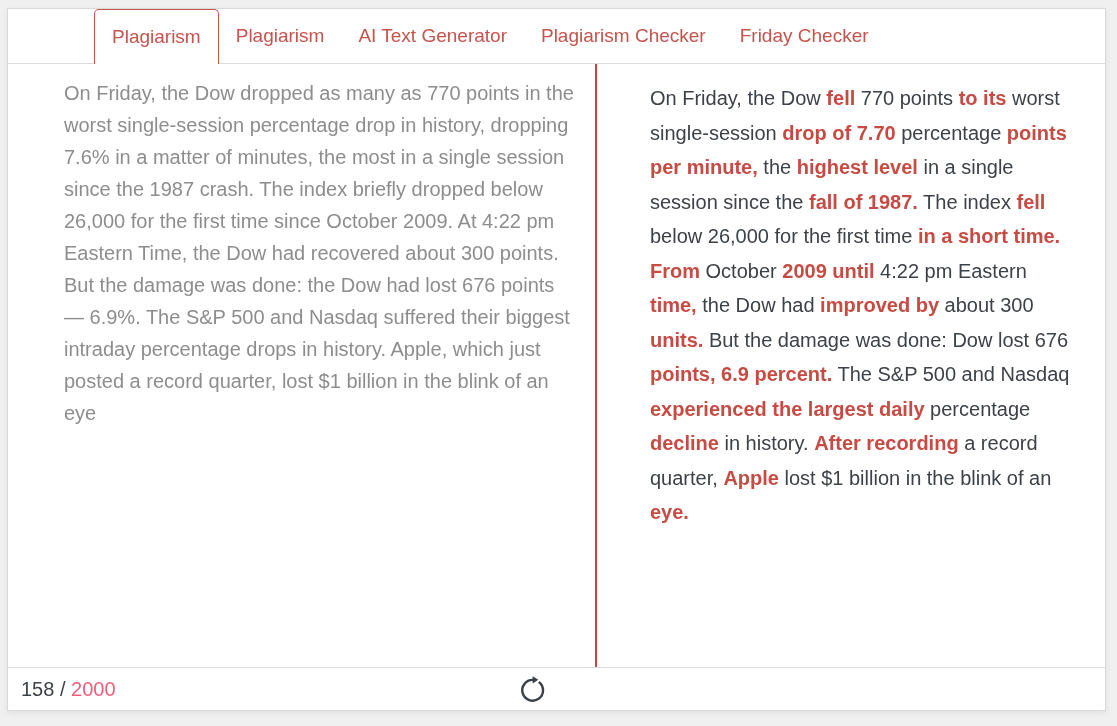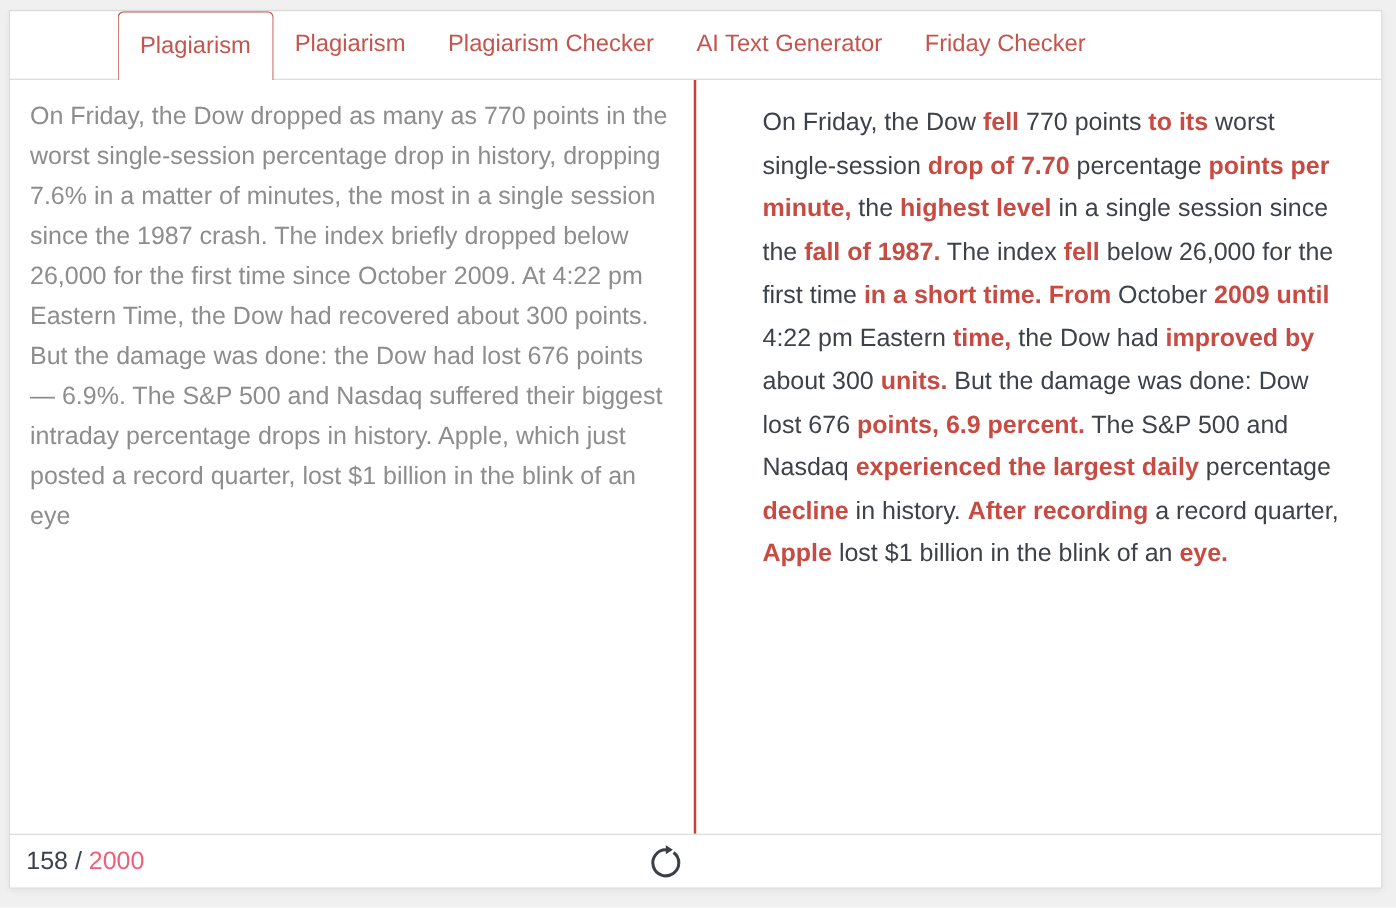--- a/index.html
+++ b/index.html
@@ -50,20 +50,21 @@
     margin-bottom:-1px;
   }
   .content{flex:1;display:flex;min-height:0;}
   .panel{overflow:hidden;}
   .panel.input{
     width:547px;min-width:547px;
     padding:13px 16px 0 16px;
     font-size:20px;line-height:32px;
     color:var(--input-gray);
     cursor:text;
+    margin-left:40px;
   }
   .vdivider{width:2px;min-width:2px;background:var(--divider-red);}
   .panel.output{
     flex:1;
     padding:17px 30px 0 17px;
     font-size:20px;line-height:34.5px;
     color:var(--output-dark);
     margin-left:36px;
   }
   .panel p{margin:0;}
@@ -88,22 +89,22 @@
   }
 </style>
 </head>
 <body>
 
 <div class="card">
 
   <div class="tabbar" id="tabbar">
       <div class="tab active">Plagiarism</div>
       <div class="tab">Plagiarism</div>
+      <div class="tab">AI Text Generator</div>
       <div class="tab">Plagiarism Checker</div>
-      <div class="tab">AI Text Generator</div>
       <div class="tab">Friday Checker</div>
     </div>
 
   <div class="content">
     <div class="panel input">
       <p>On Friday, the Dow dropped as many as 770 points in the worst single-session percentage drop in history, dropping 7.6% in a matter of minutes, the most in a single session since the 1987 crash. The index briefly dropped below 26,000 for the first time since October 2009. At 4:22 pm Eastern Time, the Dow had recovered about 300 points. But the damage was done: the Dow had lost 676 points — 6.9%. The S&amp;P 500 and Nasdaq suffered their biggest intraday percentage drops in history. Apple, which just posted a record quarter, lost $1 billion in the blink of an eye</p>
     </div>
     <div class="vdivider"></div>
     <div class="panel output">
       <p id="output-text"><span>On Friday, the Dow </span><span class="hl">fell</span><span> 770 points </span><span class="hl">to its</span><span> worst single-session </span><span class="hl">drop of 7.70</span><span> percentage </span><span class="hl">points per minute,</span><span> the </span><span class="hl">highest level</span><span> in a single session since the </span><span class="hl">fall of 1987.</span><span> The index </span><span class="hl">fell</span><span> below 26,000 for the first time </span><span class="hl">in a short time. From</span><span> October </span><span class="hl">2009 until</span><span> 4:22 pm Eastern </span><span class="hl">time,</span><span> the Dow had </span><span class="hl">improved by</span><span> about 300 </span><span class="hl">units.</span><span> But the damage was done: Dow lost 676 </span><span class="hl">points, 6.9 percent.</span><span> The S&amp;P 500 and Nasdaq </span><span class="hl">experienced the largest daily</span><span> percentage </span><span class="hl">decline</span><span> in history. </span><span class="hl">After recording</span><span> a record quarter, </span><span class="hl">Apple</span><span> lost $1 billion in the blink of an </span><span class="hl">eye.</span></p>

